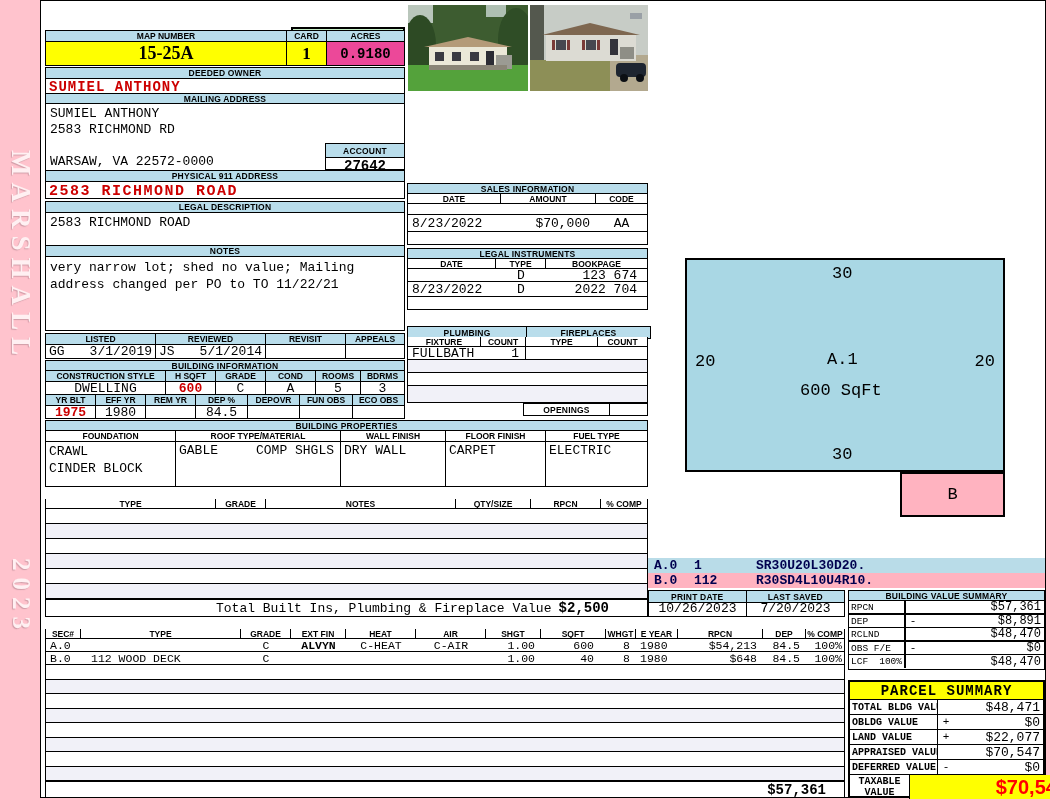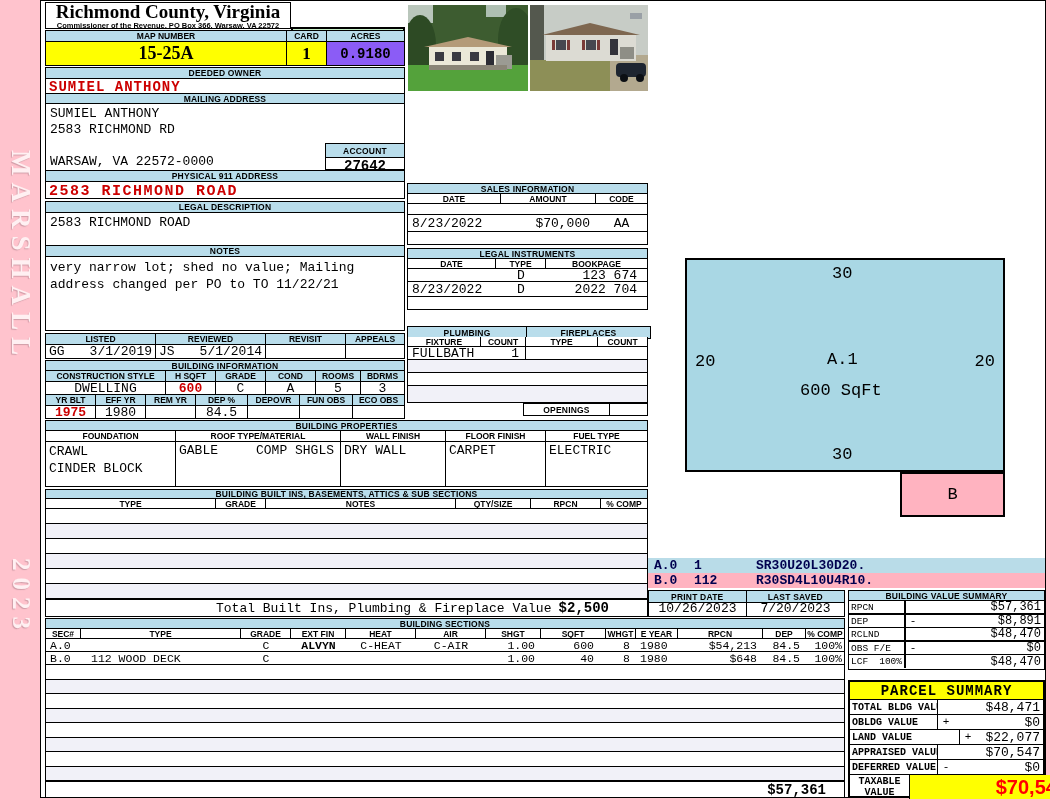--- a/index.html
+++ b/index.html
@@ -36,39 +36,35 @@
 
 <div id="page">
 
   <div class="abs" id="sidebar" style="left:0;top:0;width:40px;height:800px;background:#ffc3cd;">
     <div class="abs vtext" style="left:5px;top:150px;font-size:27px;">MARSHALL</div>
     <div class="abs vtext" style="left:7px;top:558px;font-size:25px;">2023</div>
   </div>
 
   <div class="abs" id="card"></div>
 
-  <div class="abs box" style="left:45px;top:2px;width:246px;height:27px;text-align:center;">
-    <div style="font:bold 19px 'Liberation Serif',serif;line-height:18px;">Richmond County, Virginia</div>
-    <div style="font:bold 7.5px 'Liberation Sans',sans-serif;">Commissioner of the Revenue, PO Box 366, Warsaw, VA 22572</div>
-  </div>
 
   <div class="abs box" style="left:291px;top:2px;width:114px;height:27px;margin-top:25px;">
     <div class="hdr" style="height:13px;background:#c8f0c8;">RECORD</div>
     <div class="mono" style="height:14px;background:#eab308;font-weight:bold;font-size:13px;text-align:left;">706</div>
   </div>
 
   <div class="trow" style="left:45px;top:30px;width:360px;height:12px;">
     <div class="c hc" style="width:242px;border:1px solid #000;">MAP NUMBER</div>
     <div class="c hc" style="width:40px;border:1px solid #000;border-left:none;">CARD</div>
     <div class="c hc" style="width:78px;border:1px solid #000;border-left:none;">ACRES</div>
   </div>
   <div class="trow" style="left:45px;top:42px;width:360px;height:24px;border:1px solid #000;border-top:none;">
     <div class="c ac" style="width:241px;background:#ffff00;font:bold 18px 'Liberation Serif',serif;">15-25A</div>
     <div class="c ac" style="width:40px;background:#ffff00;font:bold 17px 'Liberation Serif',serif;">1</div>
-    <div class="c ac mono" style="width:77px;background:#8b5cf6;font-weight:bold;font-size:14px;">0.9180</div>
+    <div class="c ac mono" style="width:77px;background:#ec4899;font-weight:bold;font-size:14px;">0.9180</div>
   </div>
 
   <div class="abs hdr" style="left:45px;top:67px;width:360px;height:12px;">DEEDED OWNER</div>
   <div class="abs mono red" style="left:45px;top:79px;width:360px;height:14px;font-size:14px;letter-spacing:1px;border-left:1px solid #000;border-right:1px solid #000;padding-left:3px;">SUMIEL ANTHONY</div>
 
   <div class="abs hdr" style="left:45px;top:93px;width:360px;height:11px;">MAILING ADDRESS</div>
   <div class="abs mono" style="left:45px;top:104px;width:360px;height:66px;font-size:13px;line-height:16px;padding:2px 0 0 4px;border-left:1px solid #000;border-right:1px solid #000;box-sizing:border-box;">
     <div>SUMIEL ANTHONY</div>
     <div>2583 RICHMOND RD</div>
     <div>&nbsp;</div>
@@ -251,21 +247,20 @@
     </div>
     <div class="c vc" style="width:165px;align-items:flex-start;padding:1px 6px 0 3px;justify-content:space-between;">
       <span>GABLE</span>
       <span>COMP SHGLS</span>
     </div>
     <div class="c vc" style="width:105px;align-items:flex-start;padding:1px 0 0 3px;">DRY WALL</div>
     <div class="c vc" style="width:100px;align-items:flex-start;padding:1px 0 0 3px;">CARPET</div>
     <div class="c vc" style="width:101px;align-items:flex-start;padding:1px 0 0 3px;">ELECTRIC</div>
   </div>
 
-  <div class="abs hdr" style="left:45px;top:489px;width:603px;height:10px;">BUILDING BUILT INS, BASEMENTS, ATTICS &amp; SUB SECTIONS</div>
   <div class="trow" style="left:45px;top:499px;width:603px;height:10px;border:1px solid #000;border-top:none;">
     <div class="c hc" style="width:170px;background:#fff;">TYPE</div>
     <div class="c hc" style="width:50px;background:#fff;">GRADE</div>
     <div class="c hc" style="width:190px;background:#fff;">NOTES</div>
     <div class="c hc" style="width:75px;background:#fff;">QTY/SIZE</div>
     <div class="c hc" style="width:70px;background:#fff;">RPCN</div>
     <div class="c hc" style="width:46px;background:#fff;">% COMP</div>
   </div>
   <div class="abs stripes" style="left:45px;top:509px;width:603px;height:90px;border-left:1px solid #000;border-right:1px solid #000;">
       <div class="stripe even" style="height: 15px;"></div>
@@ -336,21 +331,20 @@
     <div class="trow" style="position:relative;width:195px;height:13px;">
       <div class="c mono" style="width:57px;font-size:9.5px;padding-left:2px;border-right:2px solid #000;justify-content:space-between;padding-right:2px;">
         <span>LCF</span>
         <span>100%</span>
       </div>
       <div class="c mono ac" style="width:14px;font-size:11px;border-right:none;">&nbsp;</div>
       <div class="c mono ar" style="flex:1;font-size:12px;padding-right:3px;">$48,470</div>
     </div>
   </div>
 
-  <div class="abs hdr" style="left:45px;top:618px;width:800px;height:11px;">BUILDING SECTIONS</div>
   <div class="trow" style="left:45px;top:629px;width:800px;height:10px;border:1px solid #000;border-top:none;">
     <div class="c hc" style="width:35px;background:#fff;">SEC#</div>
     <div class="c hc" style="width:160px;background:#fff;">TYPE</div>
     <div class="c hc" style="width:50px;background:#fff;">GRADE</div>
     <div class="c hc" style="width:55px;background:#fff;">EXT FIN</div>
     <div class="c hc" style="width:70px;background:#fff;">HEAT</div>
     <div class="c hc" style="width:70px;background:#fff;">AIR</div>
     <div class="c hc" style="width:55px;background:#fff;">SHGT</div>
     <div class="c hc" style="width:65px;background:#fff;">SQFT</div>
     <div class="c hc" style="width:30px;background:#fff;">WHGT</div>
@@ -410,21 +404,21 @@
       <div class="c mono" style="width:88px;font:bold 10px 'Liberation Mono',monospace;padding-left:2px;border-right:1px solid #000;">TOTAL BLDG VALUE</div>
       <div class="c mono ac" style="width:16px;font-size:11px;border-right:none;">&nbsp;</div>
       <div class="c mono ar" style="flex:1;font-size:13px;padding-right:3px;">$48,471</div>
     </div>
     <div class="trow" style="position:relative;width:193px;height:15px;border-bottom:1px solid #000;">
       <div class="c mono" style="width:88px;font:bold 10px 'Liberation Mono',monospace;padding-left:2px;border-right:1px solid #000;">OBLDG VALUE</div>
       <div class="c mono ac" style="width:16px;font-size:11px;border-right:none;">+</div>
       <div class="c mono ar" style="flex:1;font-size:13px;padding-right:3px;">$0</div>
     </div>
     <div class="trow" style="position:relative;width:193px;height:15px;border-bottom:1px solid #000;">
-      <div class="c mono" style="width:110px;font:bold 10px 'Liberation Mono',monospace;padding-left:2px;border-right:1px solid #000;">LAND VALUE</div>
+      <div class="c mono" style="width:88px;font:bold 10px 'Liberation Mono',monospace;padding-left:2px;border-right:1px solid #000;">LAND VALUE</div>
       <div class="c mono ac" style="width:16px;font-size:11px;border-right:none;">+</div>
       <div class="c mono ar" style="flex:1;font-size:13px;padding-right:3px;">$22,077</div>
     </div>
     <div class="trow" style="position:relative;width:193px;height:15px;border-bottom:1px solid #000;">
       <div class="c mono" style="width:88px;font:bold 10px 'Liberation Mono',monospace;padding-left:2px;border-right:1px solid #000;">APPRAISED VALUE</div>
       <div class="c mono ac" style="width:16px;font-size:11px;border-right:none;">&nbsp;</div>
       <div class="c mono ar" style="flex:1;font-size:13px;padding-right:3px;">$70,547</div>
     </div>
     <div class="trow" style="position:relative;width:193px;height:15px;border-bottom:1px solid #000;">
       <div class="c mono" style="width:88px;font:bold 10px 'Liberation Mono',monospace;padding-left:2px;border-right:1px solid #000;">DEFERRED VALUE</div>

